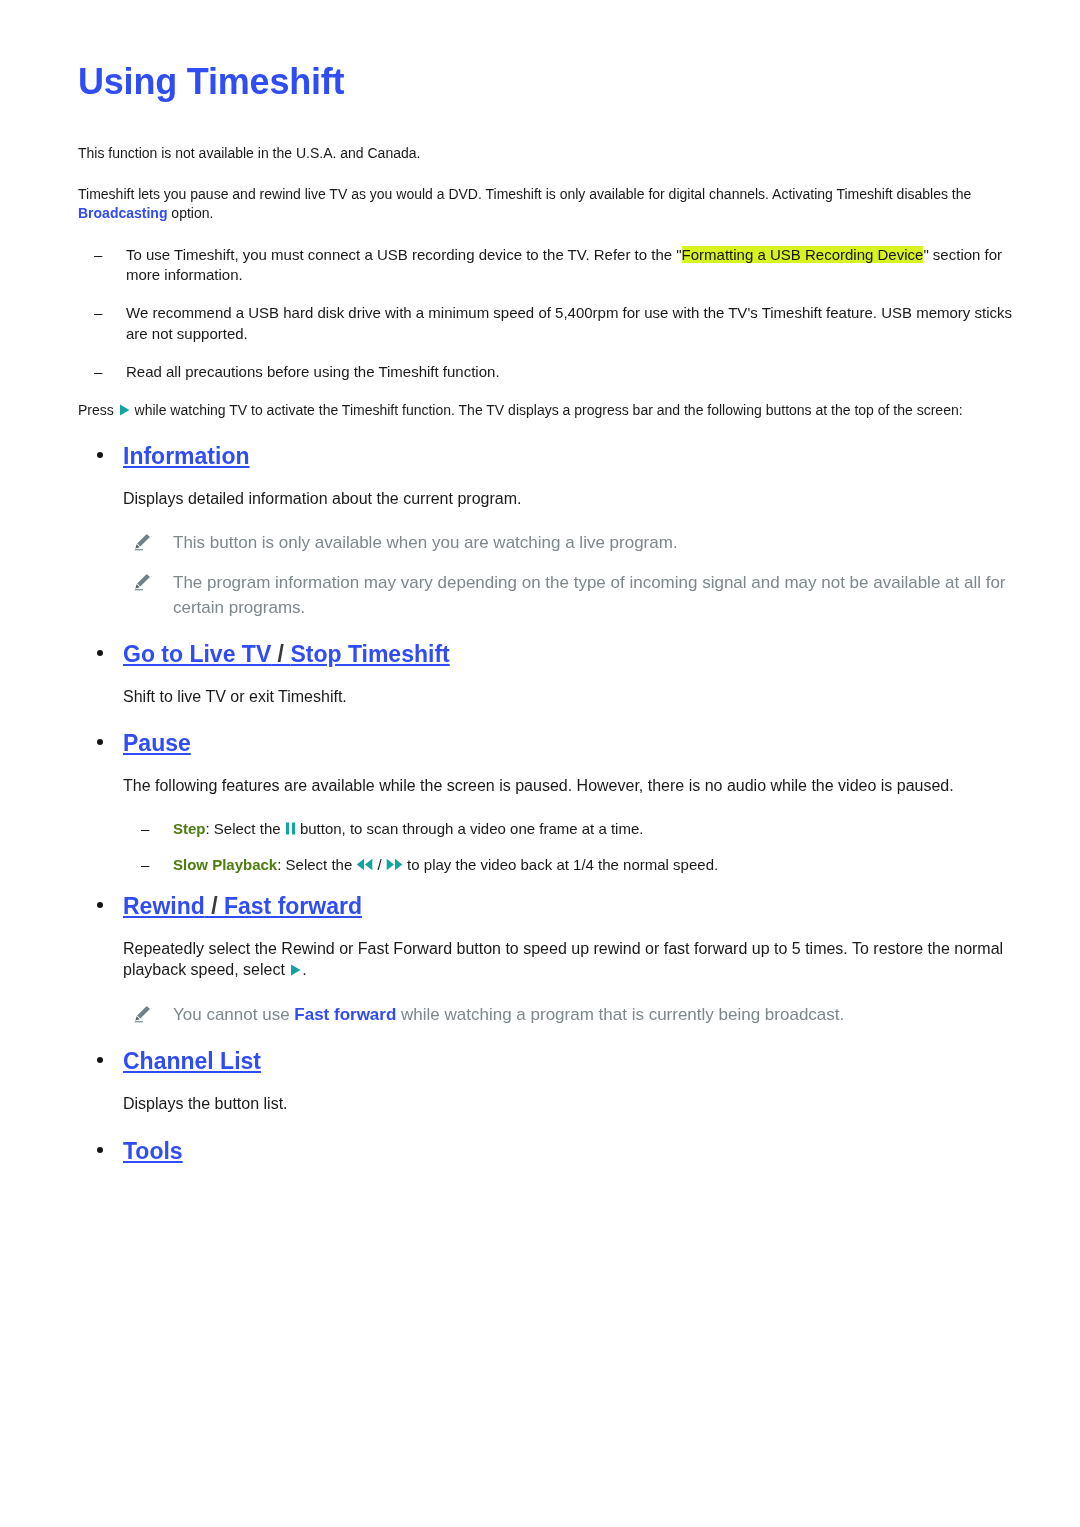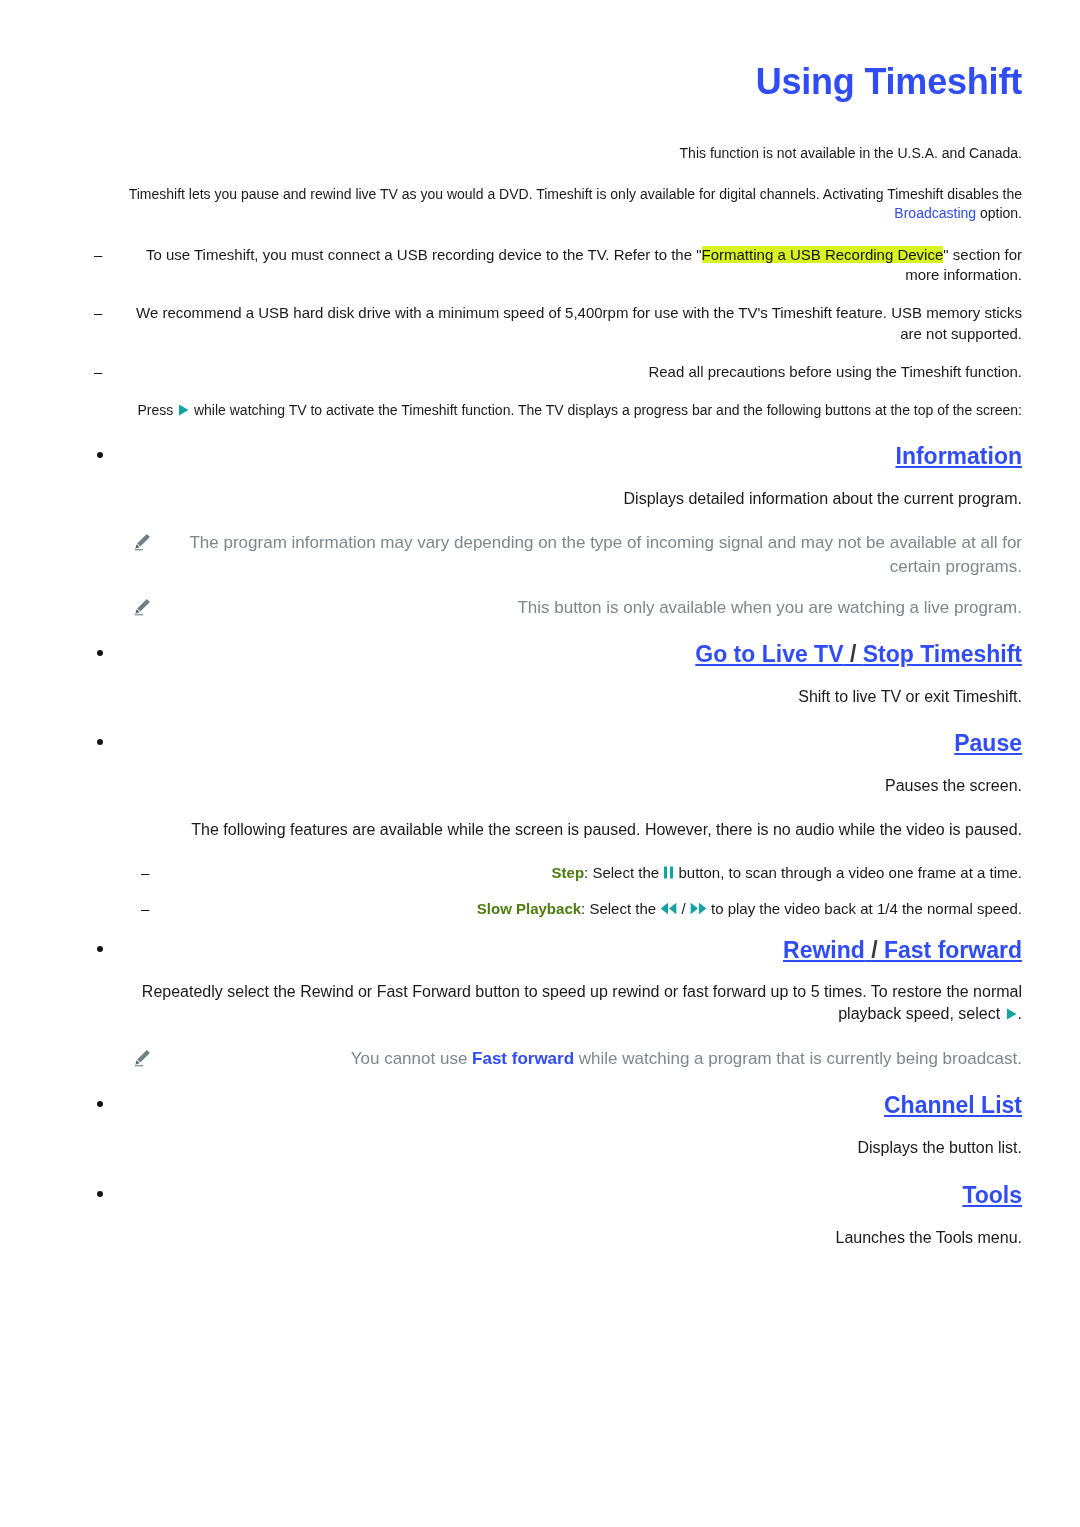--- a/index.html
+++ b/index.html
@@ -15,21 +15,20 @@
     -webkit-font-smoothing: none;
   }
 
   .page {
     position: relative;
     width: 1080px;
     height: 1527px;
     box-sizing: border-box;
     padding: 62px 58px 0 78px;
     background: #ffffff;
-    text-align: right;
   }
 
   
   .doc-title {
     font-size: 36px;
     font-weight: bold;
     color: #2f4cf5;
     letter-spacing: -0.2px;
     margin: 0 0 42px 0;
     line-height: 1.1;
@@ -128,21 +127,21 @@
     height: 18px;
   }
   .note b, .note .b-link {
     color: #2f4cf5;
     font-weight: bold;
   }
 
   
   .link {
     color: #2f4cf5;
-    font-weight: normal;
+    font-weight: bold;
   }
   .hl {
     background: #d9f222;
     color: #141414;
     box-decoration-break: clone;
     -webkit-box-decoration-break: clone;
   }
   .bold { font-weight: bold; color: #4d7c0f; }
 
   
@@ -189,51 +188,50 @@
           <polygon points="2,1.5 2,12.5 11.5,7" fill="#13a3a0"></polygon>
         </svg></span><span> while watching TV to activate the Timeshift function. The TV displays a progress bar and the following buttons at the top of the screen:</span>
   </p>
 
   <div class="bullet-head">
     <span>Information</span>
   </div>
   <p class="desc">Displays detailed information about the current program.</p>
 
   <div class="note-group">
+    <div class="note">
+      <span class="pencil-icon">
+        <svg viewBox="0 0 17 18" xmlns="http://www.w3.org/2000/svg">
+          <polygon points="12.8,0.9 15.9,4.0 6.3,13.6 3.2,10.5" fill="#6f8086"></polygon>
+          <polygon points="2.6,11.2 5.6,14.2 1.4,15.4" fill="#4e6268"></polygon>
+          <rect x="0.8" y="15.9" width="8.2" height="1.5" fill="#8b9ba0"></rect>
+        </svg>
+      </span>
+      <span>This button is only available when you are watching a live program.</span>
+    </div>
     <div class="note">
       <span class="pencil-icon">
         <svg viewBox="0 0 17 18" xmlns="http://www.w3.org/2000/svg">
           <polygon points="12.8,0.9 15.9,4.0 6.3,13.6 3.2,10.5" fill="#6f8086"></polygon>
           <polygon points="2.6,11.2 5.6,14.2 1.4,15.4" fill="#4e6268"></polygon>
           <rect x="0.8" y="15.9" width="8.2" height="1.5" fill="#8b9ba0"></rect>
         </svg>
       </span>
       <span>The program information may vary depending on the type of incoming signal and may not be available at all for certain programs.</span>
     </div>
-    <div class="note">
-      <span class="pencil-icon">
-        <svg viewBox="0 0 17 18" xmlns="http://www.w3.org/2000/svg">
-          <polygon points="12.8,0.9 15.9,4.0 6.3,13.6 3.2,10.5" fill="#6f8086"></polygon>
-          <polygon points="2.6,11.2 5.6,14.2 1.4,15.4" fill="#4e6268"></polygon>
-          <rect x="0.8" y="15.9" width="8.2" height="1.5" fill="#8b9ba0"></rect>
-        </svg>
-      </span>
-      <span>This button is only available when you are watching a live program.</span>
-    </div>
   </div>
 
   <div class="bullet-head">
     <span>Go to Live TV</span><span class="sep"> / </span><span>Stop Timeshift</span>
   </div>
   <p class="desc">Shift to live TV or exit Timeshift.</p>
 
   <div class="bullet-head">
     <span>Pause</span>
   </div>
-  <p class="desc">Pauses the screen.</p>
   <p class="desc">The following features are available while the screen is paused. However, there is no audio while the video is paused.</p>
 
   <ul class="dash-list" style="padding-left:45px;">
     <li class="dash-item sub">
       <span class="bold">Step</span><span>: Select the </span><span class="glyph g-pause"><svg viewBox="0 0 11 13" xmlns="http://www.w3.org/2000/svg">
             <rect x="1" y="0.5" width="3" height="12" fill="#13a3a0"></rect>
             <rect x="7" y="0.5" width="3" height="12" fill="#13a3a0"></rect>
           </svg></span><span> button, to scan through a video one frame at a time.</span>
     </li>
     <li class="dash-item sub">
@@ -270,15 +268,14 @@
   </div>
 
   <div class="bullet-head">
     <span>Channel List</span>
   </div>
   <p class="desc">Displays the button list.</p>
 
   <div class="bullet-head">
     <span>Tools</span>
   </div>
-  <p class="desc">Launches the Tools menu.</p>
 
 </div>
 
 </body></html>

